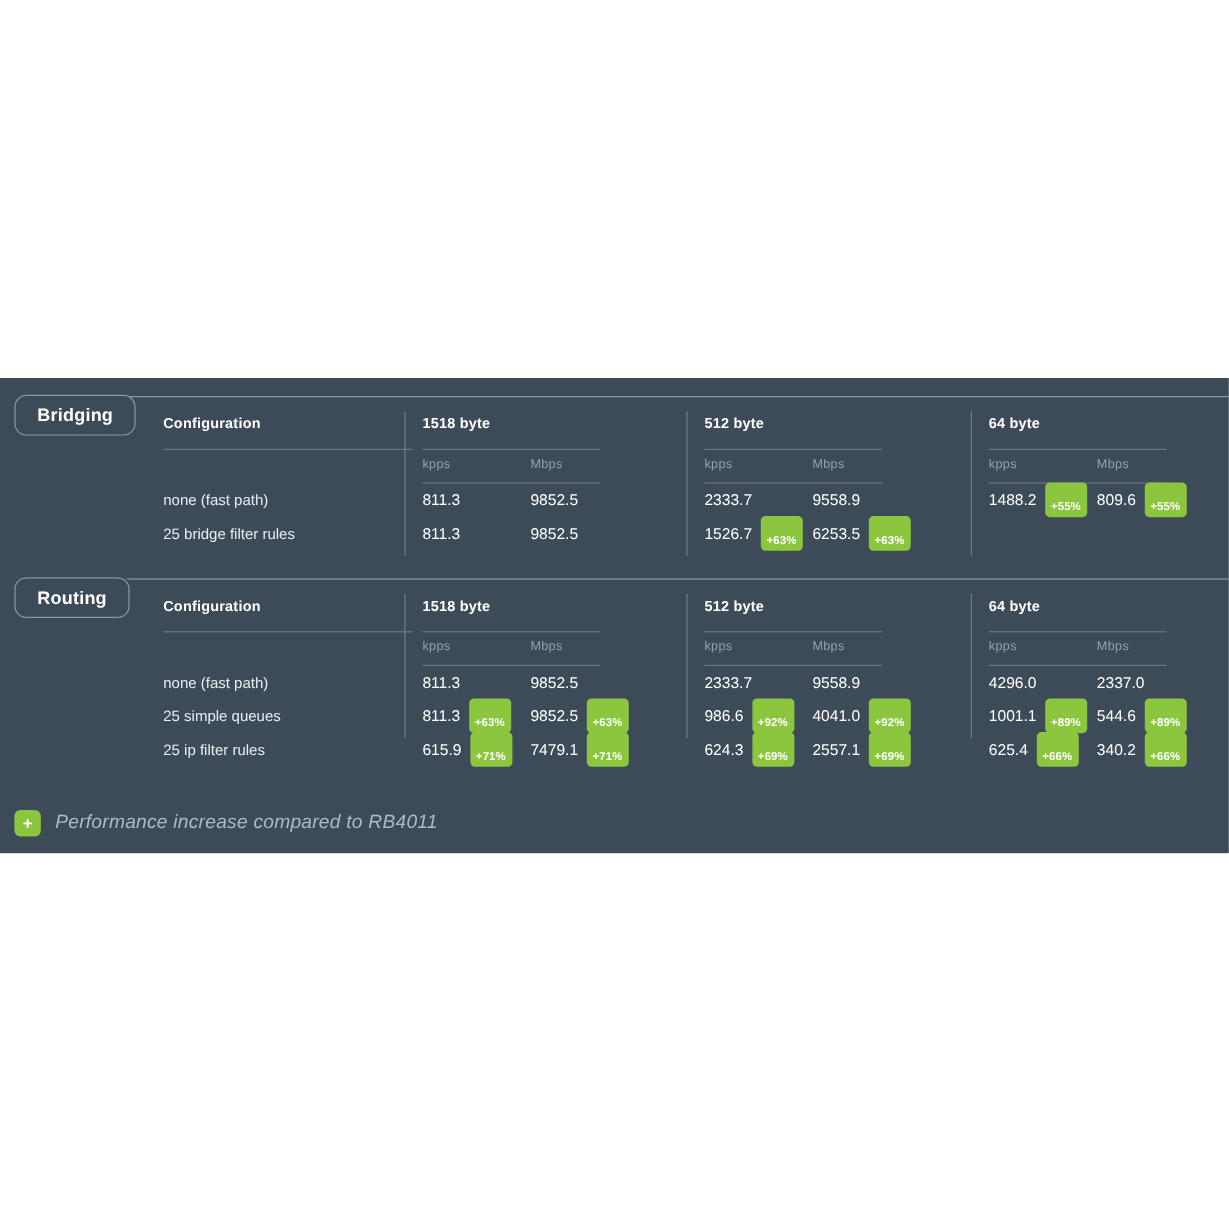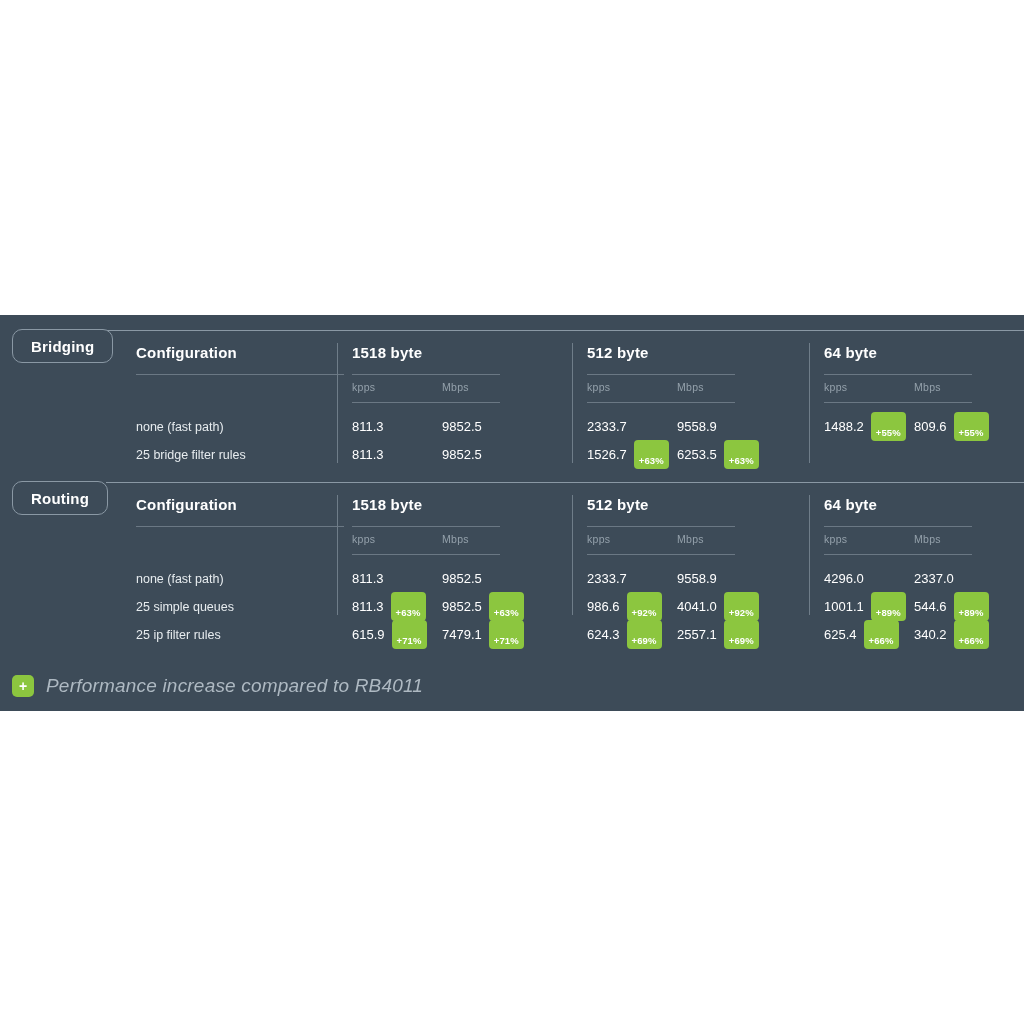--- a/index.html
+++ b/index.html
@@ -87,21 +87,21 @@
   .col .vrule {
     position: absolute;
     left: -15px;
     top: 0;
     width: 1px;
     height: 120px;
     background: #6f7d89;
   }
 
   .col-title {
-    font-size: 15px;
+    font-size: 12px;
     font-weight: bold;
     color: #ffffff;
     letter-spacing: .2px;
     height: 20px;
     line-height: 20px;
     white-space: nowrap;
   }
   .title-rule {
     margin-top: 11px;
     height: 1px;
@@ -127,21 +127,21 @@
   }
   .sh-k { left: 0; }
   .sh-m { left: 90px; }
   .subrule {
     height: 1px;
     background: #6b7884;
     width: 148px;
   }
 
   
-  .rows { margin-top: 10px; }
+  .rows { }
   .row {
     position: relative;
     height: 28px;
   }
   .row-label {
     font-size: 12.5px;
     color: #e7ecef;
     line-height: 28px;
     white-space: nowrap;
   }
@@ -190,21 +190,21 @@
     font-size: 14px;
     font-weight: bold;
     display: flex;
     align-items: center;
     justify-content: center;
     line-height: 1;
   }
   .footer-text {
     margin-left: 12px;
     font-style: italic;
-    font-size: 19px;
+    font-size: 16px;
     color: #aeb9c2;
     letter-spacing: .2px;
   }
 </style>
 </head>
 <body>
 
 <div id="perf-panel">
     <div class="section">
       <div class="section-head">

